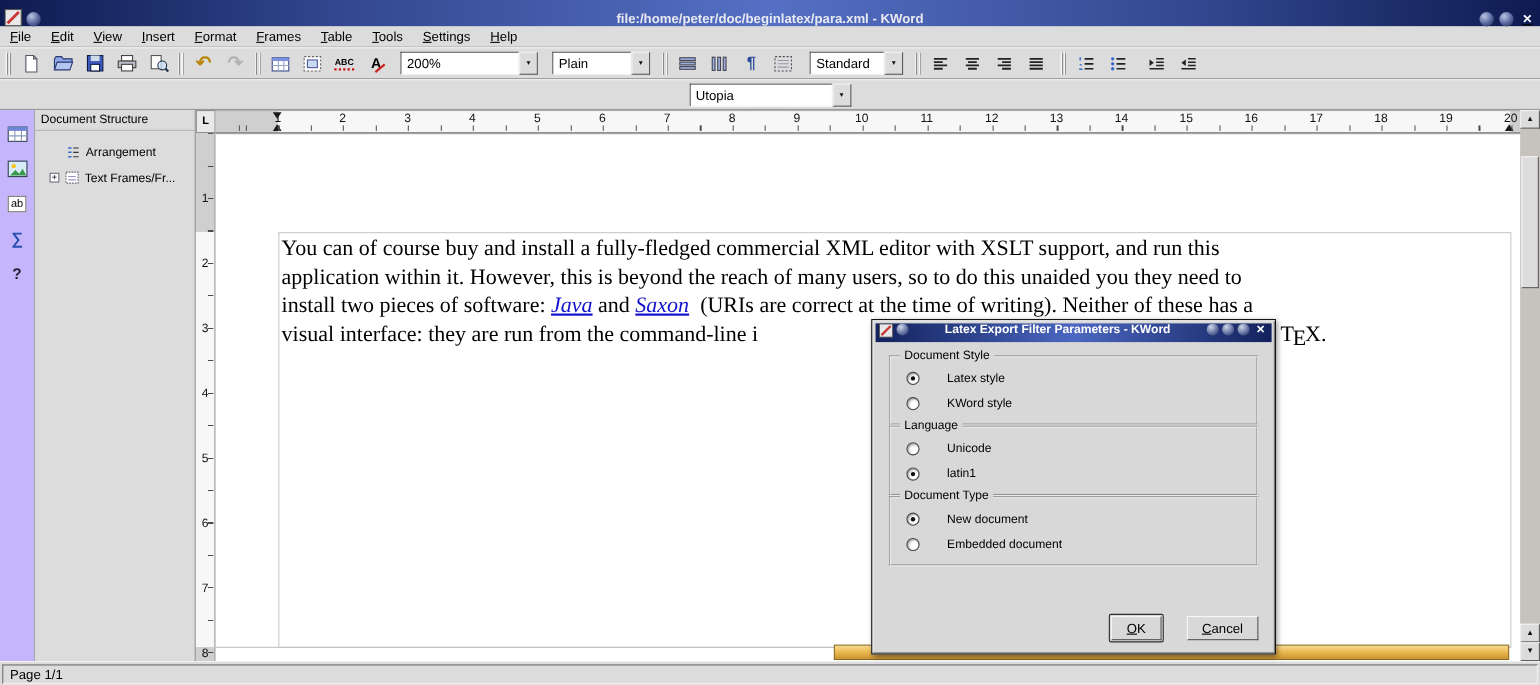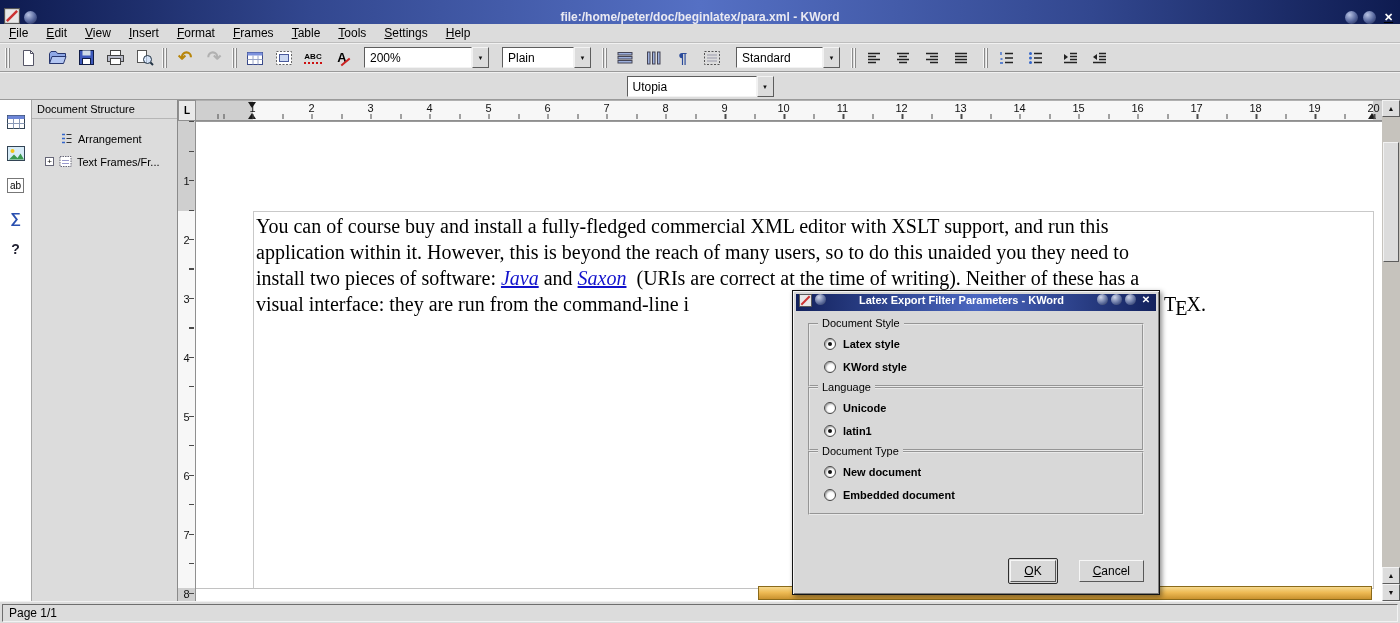--- a/index.html
+++ b/index.html
@@ -54,21 +54,21 @@
   .b-bottom::before{left:-1px;right:-1px;bottom:-1px;height:2px;}
 
   
   .combo{display:inline-flex;align-items:center;flex:0 0 auto;}
   .combo-field{height:21px;background:#fff;border:1px solid;border-color:#5d5d5d #f2f2f2 #f2f2f2 #5d5d5d;display:flex;align-items:center;padding:0 5px;font-size:12px;white-space:nowrap;overflow:hidden;}
   .combo-btn{width:17px;height:21px;background:#dcdcdc;border:1px solid;border-color:#f2f2f2 #5d5d5d #5d5d5d #f2f2f2;display:flex;align-items:center;justify-content:center;}
   .combo-btn .arr{font-size:6px;line-height:1;color:#111;}
   .hline{width:54px;height:2px;background:#111;}
 
   
-  .lefttools{position:absolute;left:0;top:100px;width:32px;height:501px;background:#ffffff;border-right:1px solid #a6a6a6;display:flex;flex-direction:column;align-items:center;padding-top:9px;gap:8px;}
+  .lefttools{position:absolute;left:0;top:100px;width:32px;height:501px;background:#c4b5fd;border-right:1px solid #a6a6a6;display:flex;flex-direction:column;align-items:center;padding-top:9px;gap:8px;}
   .ltbtn{width:25px;height:24px;display:flex;align-items:center;justify-content:center;}
   .g-ab{background:#fff;border:1px solid #777;font-size:10px;padding:0 2px;line-height:1.3;}
   .g-sum{color:#2a50b0;font-size:15px;font-weight:bold;line-height:1;}
   .g-q{color:#223;font-size:14px;font-weight:bold;line-height:1;}
 
   
   .sidebar{position:absolute;left:32px;top:100px;width:146px;height:501px;background:#dcdcdc;border-right:1px solid #8a8a8a;}
   .sidebar-header{height:19px;font-size:11px;padding:3px 5px;border-bottom:1px solid #b6b6b6;white-space:nowrap;overflow:hidden;}
   .tree{padding:8px 2px;}
   .tree-row{display:flex;align-items:center;gap:5px;height:23px;font-size:11px;white-space:nowrap;overflow:hidden;}
@@ -120,21 +120,21 @@
   
   .dialog{position:absolute;left:792px;top:290px;width:368px;height:305px;background:#d8d8d8;border:1px solid #141414;padding:3px;z-index:20;
     box-shadow:inset 1px 1px 0 #f6f6f6,inset -1px -1px 0 #7e7e7e,2px 2px 5px rgba(0,0,0,.45);}
   .dlg-tb{height:17px;background:linear-gradient(90deg,#13225d 0%,#4b67c0 50%,#13225d 100%);display:flex;align-items:flex-start;padding:0 3px;gap:3px;}
   .dlg-title{flex:1;text-align:center;color:#ffffff;font-weight:bold;font-size:11px;white-space:nowrap;overflow:hidden;}
   .dlg-knob{width:11px;height:11px;border-radius:50%;background:radial-gradient(circle at 35% 30%,#cfd6ea,#5a6a9a 60%,#232b50);flex:0 0 auto;}
   .dlg-close{color:#fff;font-size:10px;font-weight:bold;width:14px;text-align:center;}
   .dlg-body{position:relative;height:282px;padding:12px 12px 6px;}
   .group{position:relative;height:64px;border:2px groove #e9e9e9;}
   .group-label{position:absolute;top:-8px;left:8px;background:#d8d8d8;padding:0 4px;font-size:11px;}
-  .radio-row{display:flex;align-items:center;gap:7px;height:23px;padding-left:14px;cursor:default;font-weight:bold;}
+  .radio-row{display:flex;align-items:center;gap:25px;height:23px;padding-left:14px;cursor:default;}
   .group .radio-row:first-of-type{margin-top:7px;}
   .radio{width:12px;height:12px;border-radius:50%;background:#fff;border:1px solid #444;box-shadow:inset 1px 1px 2px #9a9a9a;position:relative;flex:0 0 auto;}
   .radio.checked::after{content:"";position:absolute;left:3px;top:3px;width:4px;height:4px;border-radius:50%;background:#101010;}
   .radio-label{font-size:11px;}
   .dlg-buttons{position:absolute;right:12px;bottom:9px;display:flex;gap:21px;align-items:center;}
   .btn{height:22px;background:#d8d8d8;border:1px solid;border-color:#f6f6f6 #585858 #585858 #f6f6f6;font-family:"Liberation Sans",sans-serif;font-size:12px;padding:0 13px;color:#000;}
   .btn-default-ring{border:1px solid #2e2e2e;border-radius:2px;padding:1px;display:inline-block;background:#d8d8d8;}
 </style>
 </head>
 <body>
@@ -272,21 +272,21 @@
     <span class="tbtn">
         <span class="g-para">¶</span>
       </span>
     <span class="tbtn">
         <svg width="18" height="16" viewBox="0 0 18 16">
           <rect x="1.5" y="1.5" width="15" height="13" fill="none" stroke="#555" stroke-dasharray="2 1.5"></rect>
           <path d="M4 8h10M4 5h10M4 11h10" stroke="#99a"></path>
         </svg>
       </span>
     <span class="combo" style="margin-left:8px;">
-      <span class="combo-field" style="width:87px;">Standard</span>
+      <span class="combo-field" style="width:68px;">Standard</span>
       <span class="combo-btn">
           <span class="arr">▼</span>
         </span>
     </span>
     <span class="handle" style="margin-left:8px;"></span>
     <span class="tbtn">
         <svg width="16" height="16" viewBox="0 0 16 16">
           <path d="M2 3.5h12M2 6.5h8M2 9.5h12M2 12.5h8" stroke="#222" stroke-width="1.6"></path>
         </svg>
       </span>

